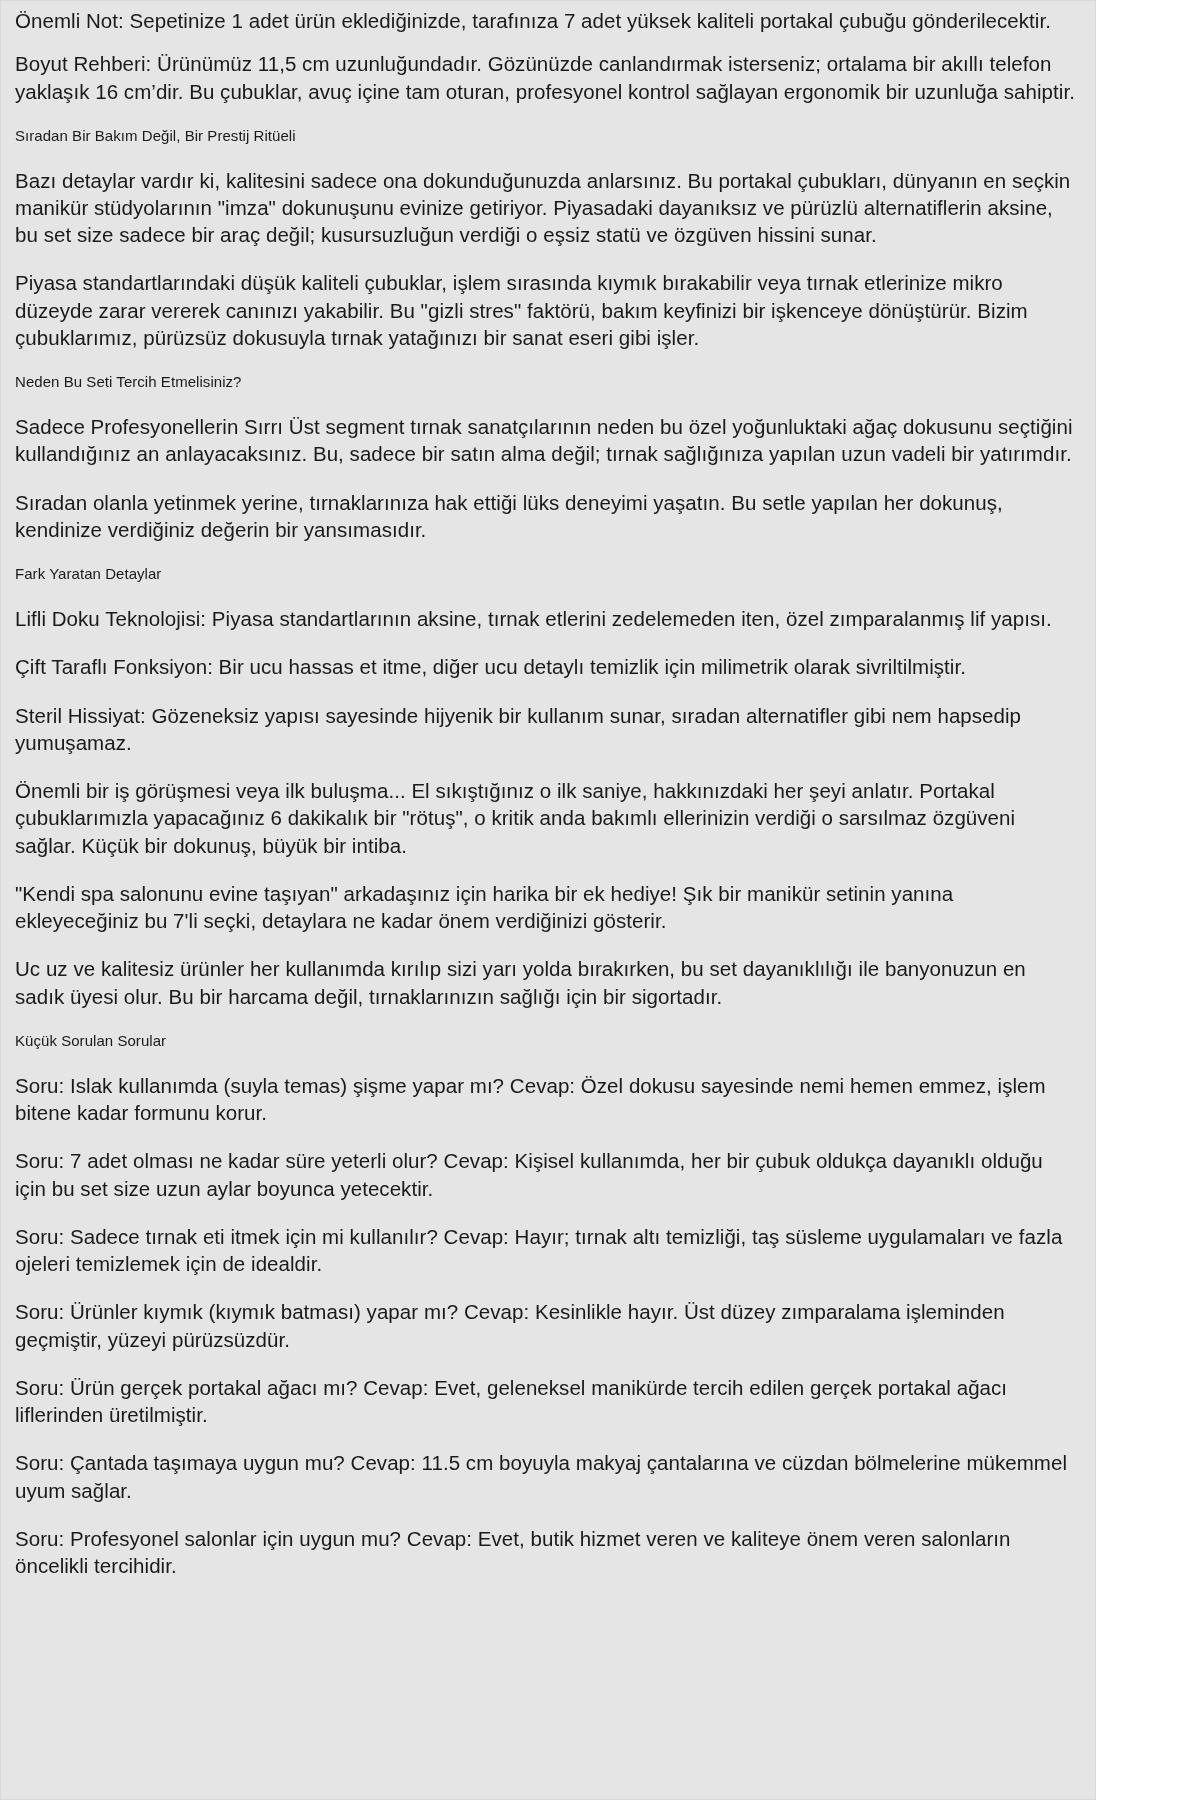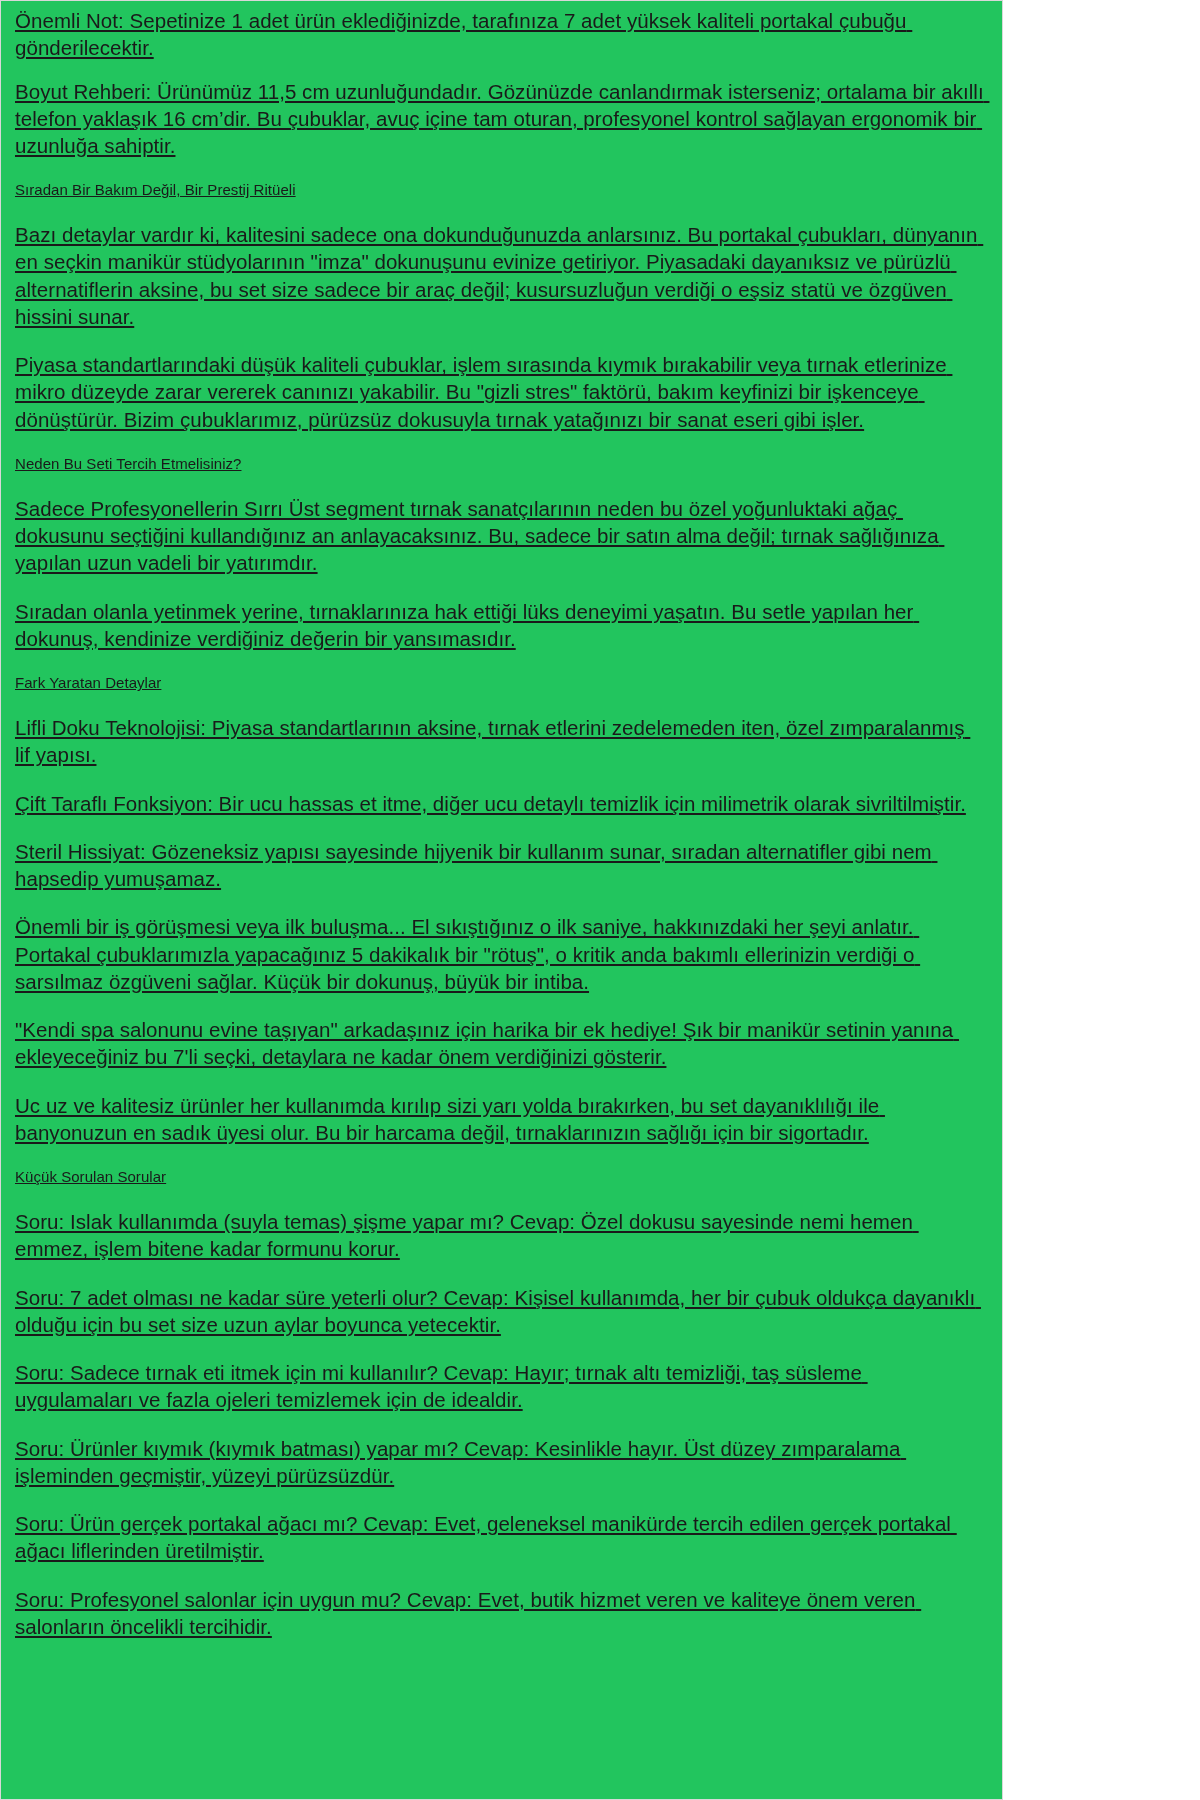--- a/index.html
+++ b/index.html
@@ -11,26 +11,25 @@
   body {
     width: 1200px;
     height: 1800px;
     font-family: "Liberation Sans", sans-serif;
     color: #1a1a1a;
     overflow: hidden;
   }
 
   #doc {
     box-sizing: border-box;
-    width: 1003px;
+    width: 1096px;
     height: 1800px;
     border: 1px solid #d8d8d8;
-    background: #22c55e;
+    background: #e5e5e5;
     padding: 6px 18px 0 14px;
-    text-decoration: underline;
   }
 
   .block {
     margin: 0;
     padding: 0;
     font-size: 20.5px;
     line-height: 1.33;
     letter-spacing: 0.05px;
     color: #1a1a1a;
     white-space: pre-wrap;
@@ -59,23 +58,24 @@
     <p class="block heading">Sıradan Bir Bakım Değil, Bir Prestij Ritüeli</p>
     <p class="block">Bazı detaylar vardır ki, kalitesini sadece ona dokunduğunuzda anlarsınız. Bu portakal çubukları, dünyanın en seçkin manikür stüdyolarının "imza" dokunuşunu evinize getiriyor. Piyasadaki dayanıksız ve pürüzlü alternatiflerin aksine, bu set size sadece bir araç değil; kusursuzluğun verdiği o eşsiz statü ve özgüven hissini sunar.</p>
     <p class="block">Piyasa standartlarındaki düşük kaliteli çubuklar, işlem sırasında kıymık bırakabilir veya tırnak etlerinize mikro düzeyde zarar vererek canınızı yakabilir. Bu "gizli stres" faktörü, bakım keyfinizi bir işkenceye dönüştürür. Bizim çubuklarımız, pürüzsüz dokusuyla tırnak yatağınızı bir sanat eseri gibi işler.</p>
     <p class="block heading">Neden Bu Seti Tercih Etmelisiniz?</p>
     <p class="block">Sadece Profesyonellerin Sırrı Üst segment tırnak sanatçılarının neden bu özel yoğunluktaki ağaç dokusunu seçtiğini kullandığınız an anlayacaksınız. Bu, sadece bir satın alma değil; tırnak sağlığınıza yapılan uzun vadeli bir yatırımdır.</p>
     <p class="block">Sıradan olanla yetinmek yerine, tırnaklarınıza hak ettiği lüks deneyimi yaşatın. Bu setle yapılan her dokunuş, kendinize verdiğiniz değerin bir yansımasıdır.</p>
     <p class="block heading">Fark Yaratan Detaylar</p>
     <p class="block">Lifli Doku Teknolojisi: Piyasa standartlarının aksine, tırnak etlerini zedelemeden iten, özel zımparalanmış lif yapısı.</p>
     <p class="block">Çift Taraflı Fonksiyon: Bir ucu hassas et itme, diğer ucu detaylı temizlik için milimetrik olarak sivriltilmiştir.</p>
     <p class="block">Steril Hissiyat: Gözeneksiz yapısı sayesinde hijyenik bir kullanım sunar, sıradan alternatifler gibi nem hapsedip yumuşamaz.</p>
-    <p class="block">Önemli bir iş görüşmesi veya ilk buluşma... El sıkıştığınız o ilk saniye, hakkınızdaki her şeyi anlatır. Portakal çubuklarımızla yapacağınız 5 dakikalık bir "rötuş", o kritik anda bakımlı ellerinizin verdiği o sarsılmaz özgüveni sağlar. Küçük bir dokunuş, büyük bir intiba.</p>
+    <p class="block">Önemli bir iş görüşmesi veya ilk buluşma... El sıkıştığınız o ilk saniye, hakkınızdaki her şeyi anlatır. Portakal çubuklarımızla yapacağınız 6 dakikalık bir "rötuş", o kritik anda bakımlı ellerinizin verdiği o sarsılmaz özgüveni sağlar. Küçük bir dokunuş, büyük bir intiba.</p>
     <p class="block">"Kendi spa salonunu evine taşıyan" arkadaşınız için harika bir ek hediye! Şık bir manikür setinin yanına ekleyeceğiniz bu 7'li seçki, detaylara ne kadar önem verdiğinizi gösterir.</p>
     <p class="block">Uc uz ve kalitesiz ürünler her kullanımda kırılıp sizi yarı yolda bırakırken, bu set dayanıklılığı ile banyonuzun en sadık üyesi olur. Bu bir harcama değil, tırnaklarınızın sağlığı için bir sigortadır.</p>
     <p class="block heading">Küçük Sorulan Sorular</p>
     <p class="block">Soru: Islak kullanımda (suyla temas) şişme yapar mı? Cevap: Özel dokusu sayesinde nemi hemen emmez, işlem bitene kadar formunu korur.</p>
     <p class="block">Soru: 7 adet olması ne kadar süre yeterli olur? Cevap: Kişisel kullanımda, her bir çubuk oldukça dayanıklı olduğu için bu set size uzun aylar boyunca yetecektir.</p>
     <p class="block">Soru: Sadece tırnak eti itmek için mi kullanılır? Cevap: Hayır; tırnak altı temizliği, taş süsleme uygulamaları ve fazla ojeleri temizlemek için de idealdir.</p>
     <p class="block">Soru: Ürünler kıymık (kıymık batması) yapar mı? Cevap: Kesinlikle hayır. Üst düzey zımparalama işleminden geçmiştir, yüzeyi pürüzsüzdür.</p>
     <p class="block">Soru: Ürün gerçek portakal ağacı mı? Cevap: Evet, geleneksel manikürde tercih edilen gerçek portakal ağacı liflerinden üretilmiştir.</p>
+    <p class="block">Soru: Çantada taşımaya uygun mu? Cevap: 11.5 cm boyuyla makyaj çantalarına ve cüzdan bölmelerine mükemmel uyum sağlar.</p>
     <p class="block">Soru: Profesyonel salonlar için uygun mu? Cevap: Evet, butik hizmet veren ve kaliteye önem veren salonların öncelikli tercihidir.</p>
   </div>
 
 </body></html>

